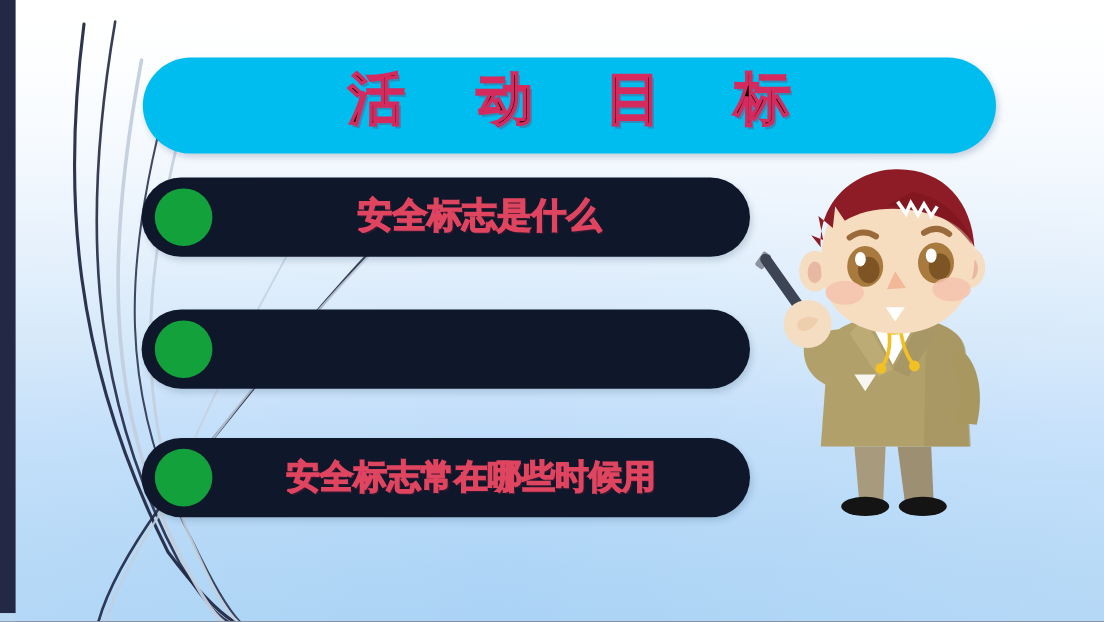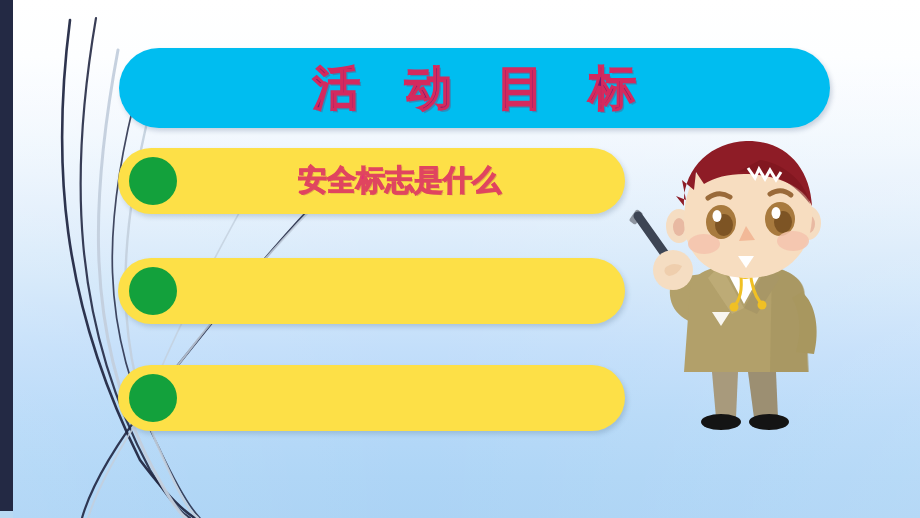--- a/index.html
+++ b/index.html
@@ -76,34 +76,35 @@
   .title-text {
     position: absolute;
     left: 0; right: 0;
     top: 50%;
     transform: translateY(-52%);
     text-align: center;
     font-size: 47px;
     font-weight: bold;
     letter-spacing: 16px;
     padding-left: 16px;
-    color: #701a75;
+    color: #000000;
     -webkit-text-stroke: 1.5px #d42a5e;
     text-shadow: 2px 2px 0 rgba(150,30,70,0.30);
     white-space: nowrap;
     line-height: 1;
+    font-family: Liberation Mono, monospace;
   }
 
   
   .pill {
     position: absolute;
     left: 118px;
     width: 507px;
     height: 66px;
-    background: #fde047;
+    background: #0f172a;
     border-radius: 33px;
     box-shadow: 2px 3px 5px rgba(60,90,120,0.22);
   }
   .pill-1 { top: 148px; }
   .pill-2 { top: 258px; }
   .pill-3 { top: 365px; }
 
   .bullet-dot {
     position: absolute;
     left: 11px; top: 9px;
@@ -167,20 +168,21 @@
     <span class="bullet-dot"></span>
     <span class="pill-label">安全标志是什么</span>
   </div>
 
   <div class="pill pill-2">
     <span class="bullet-dot"></span>
   </div>
 
   <div class="pill pill-3">
     <span class="bullet-dot"></span>
+    <span class="pill-label">安全标志常在哪些时候用</span>
   </div>
 
   <svg class="character" viewBox="0 0 270 330">
 
     <g>
       <rect x="12" y="82" width="8" height="14" rx="2" fill="#8d949f" transform="rotate(35 16 89)"></rect>
       <path d="M18 88 L52 136" stroke="#3d4554" stroke-width="9" stroke-linecap="round"></path>
     </g>
 
     <path d="M52 150 C 46 170, 52 188, 76 196 L 104 174 C 86 168, 80 158, 82 146 Z" fill="#b2a06a"></path>

